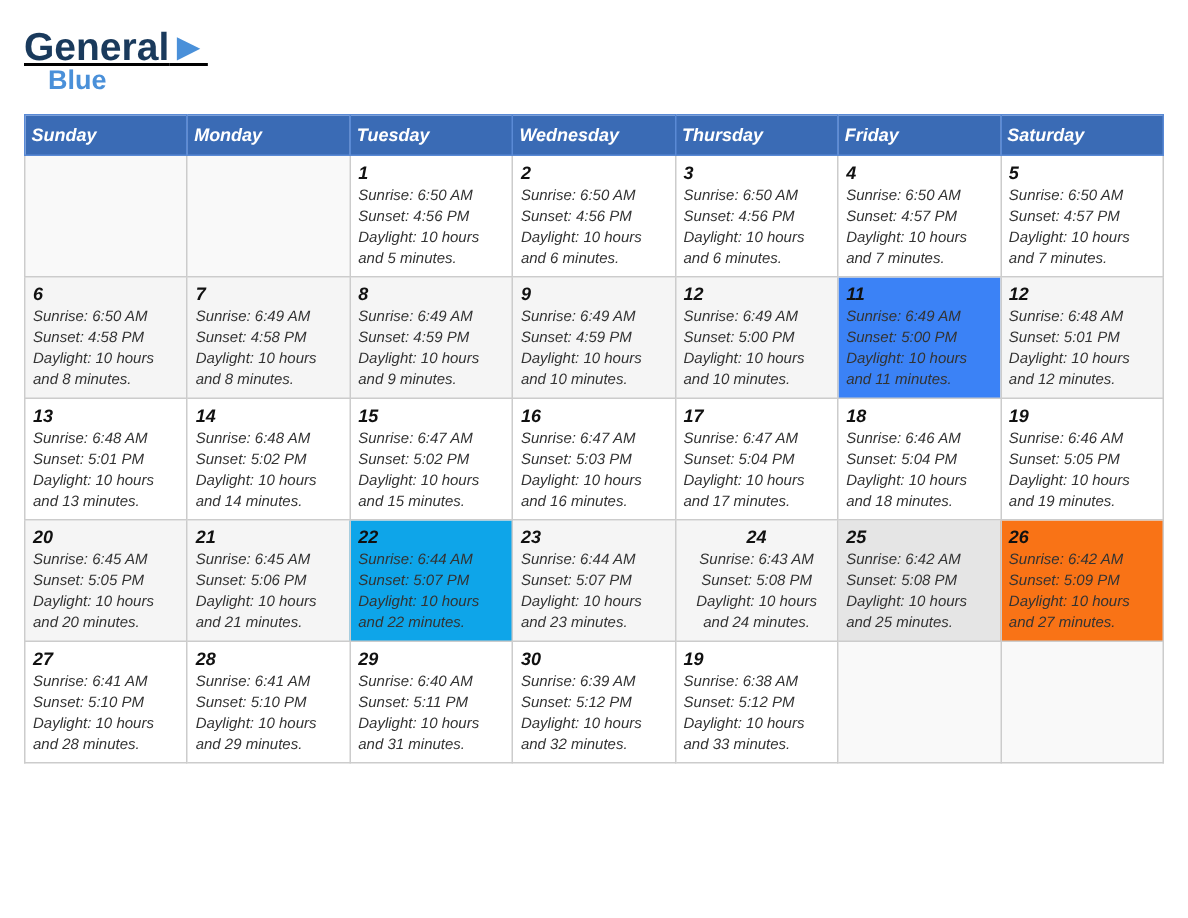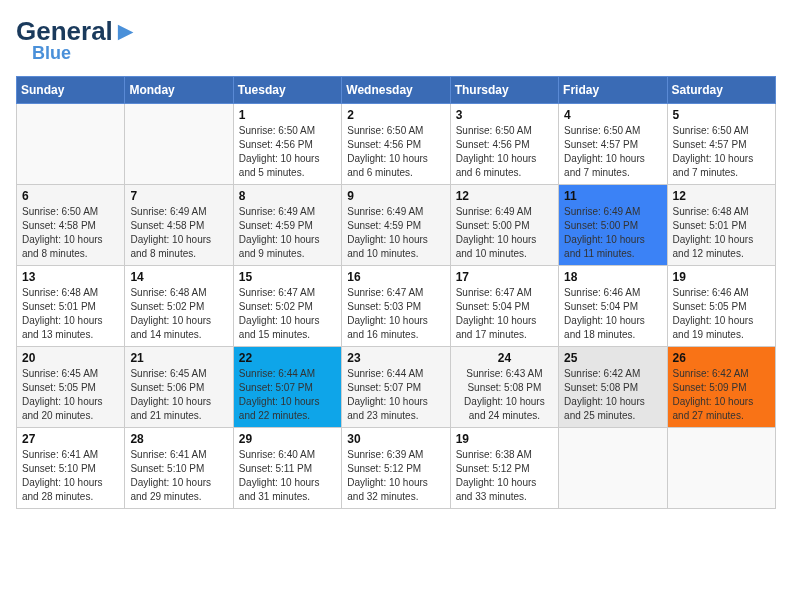--- a/index.html
+++ b/index.html
@@ -30,20 +30,21 @@
       font-weight: normal;
     }
     .location {
       font-size: 16px;
       color: #333;
     }
     .calendar {
       width: 100%;
       border-collapse: collapse;
       font-size: 10.5px;
+      font-style: italic;
     }
     .calendar th {
       background: #3a6bb5;
       color: #fff;
       padding: 6px 4px;
       text-align: left;
       font-size: 12px;
       font-weight: bold;
       border: 1px solid #5a8ad5;
     }
@@ -71,20 +72,21 @@
       line-height: 1.4;
     }
     .empty-cell {
       background: #f9f9f9 !important;
     }
     
     .logo-icon {
       display: flex;
       align-items: center;
       gap: 4px;
+      text-decoration: underline;
     }
   </style>
 </head>
 <body>
 
 <div class="header">
   <div class="logo">
     <div class="logo-icon">
       <span style="font-size:26px; font-weight:bold; color:#1a3a5c;">
         General<span style="color:#4a90d9;">►</span>

